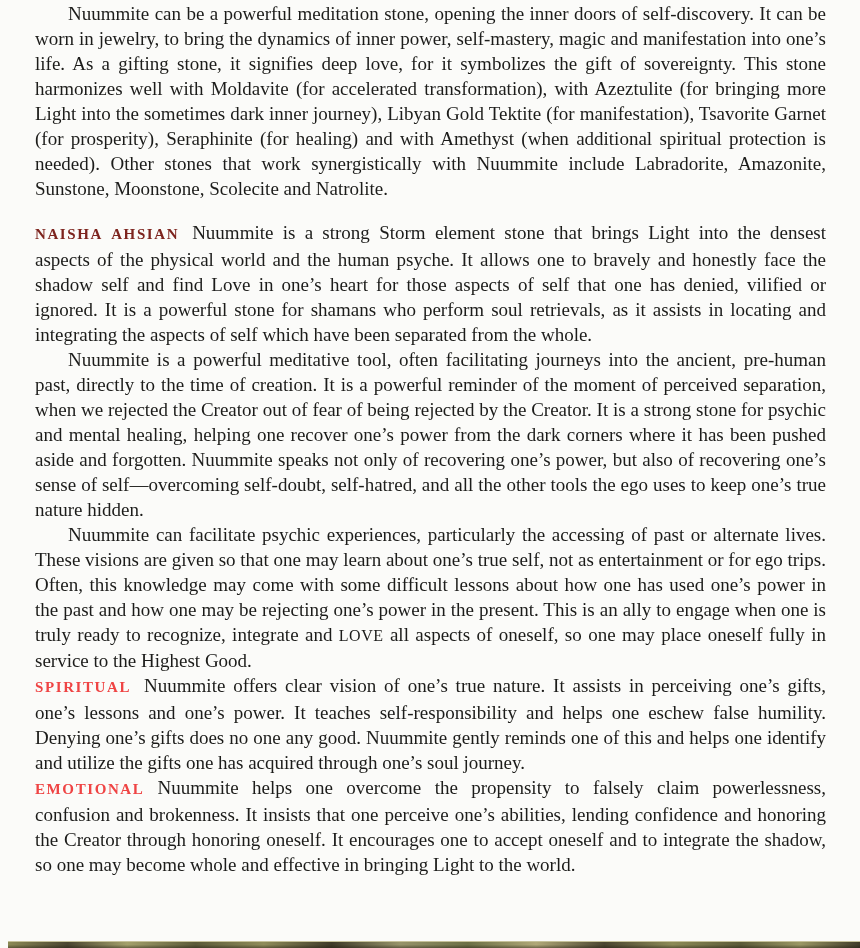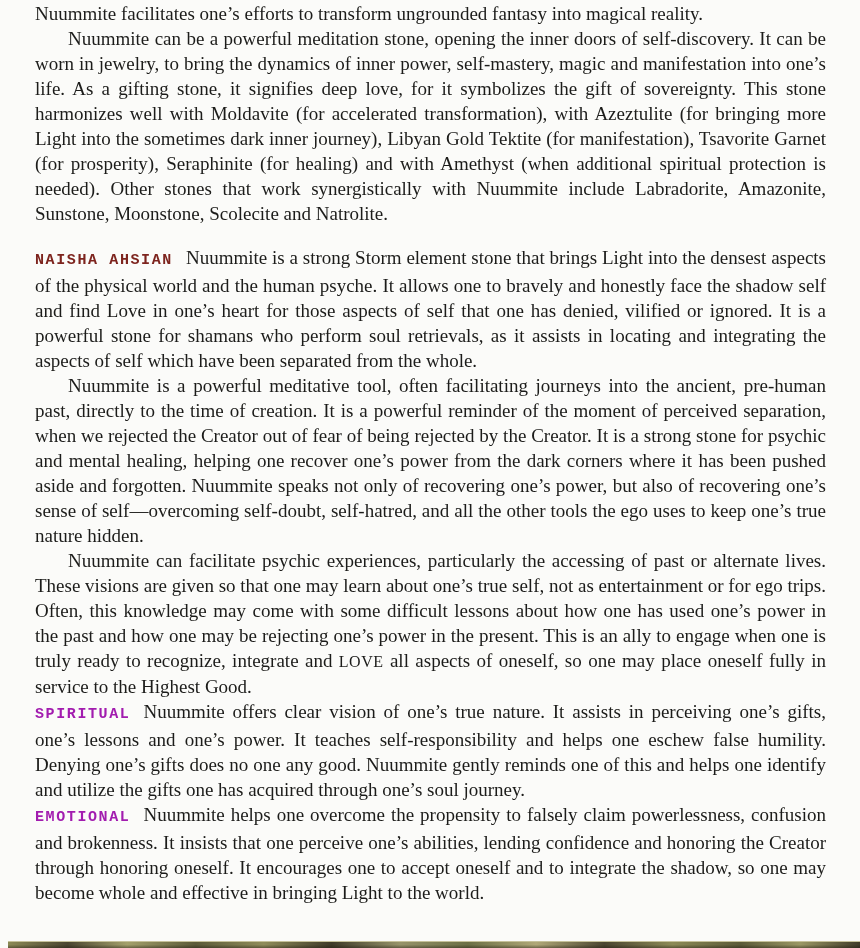--- a/index.html
+++ b/index.html
@@ -36,27 +36,26 @@
   }
   p.gap-above {
     margin-top: 19px;
   }
   .runin-heading {
     font-weight: bold;
     font-size: 15px;
     letter-spacing: 1.6px;
     margin-right: 13px;
     white-space: nowrap;
-    font-family: Liberation Mono, monospace;
   }
   .author-heading {
     color: #7d241e;
   }
   .section-heading {
-    color: #a21caf;
+    color: #ef4444;
   }
   .smallcaps-word {
     font-size: 16px;
     letter-spacing: 0.5px;
   }
   .photo-sliver {
     position: absolute;
     left: 8px;
     right: 0;
     bottom: 0;
@@ -69,21 +68,20 @@
         #8c8a56 78%, #5b5a38 86%, #9a9764 93%, #3e3a28 100%);
     border-top: 1px solid #c6c29a;
   }
 </style>
 </head>
 <body>
 
 <div class="page">
   <div class="text-block">
 
-    <p>Nuummite facilitates one’s efforts to transform ungrounded fantasy into magical reality.</p>
 
     <p class="indent">Nuummite can be a powerful meditation stone, opening the inner doors of self-discovery. It can be worn in jewelry, to bring the dynamics of inner power, self-mastery, magic and manifestation into one’s life. As a gifting stone, it signifies deep love, for it symbolizes the gift of sovereignty. This stone harmonizes well with Moldavite (for accelerated transformation), with Azeztulite (for bringing more Light into the sometimes dark inner journey), Libyan Gold Tektite (for manifestation), Tsavorite Garnet (for prosperity), Seraphinite (for healing) and with Amethyst (when additional spiritual protection is needed). Other stones that work synergistically with Nuummite include Labradorite, Amazonite, Sunstone, Moonstone, Scolecite and Natrolite.</p>
 
     <p class="gap-above"><span class="runin-heading author-heading">NAISHA AHSIAN</span><span>Nuummite is a strong Storm element stone that brings Light into the densest aspects of the physical world and the human psyche. It allows one to bravely and honestly face the shadow self and find Love in one’s heart for those aspects of self that one has denied, vilified or ignored. It is a powerful stone for shamans who perform soul retrievals, as it assists in locating and integrating the aspects of self which have been separated from the whole.</span></p>
 
     <p class="indent">Nuummite is a powerful meditative tool, often facilitating journeys into the ancient, pre-human past, directly to the time of creation. It is a powerful reminder of the moment of perceived separation, when we rejected the Creator out of fear of being rejected by the Creator. It is a strong stone for psychic and mental healing, helping one recover one’s power from the dark corners where it has been pushed aside and forgotten. Nuummite speaks not only of recovering one’s power, but also of recovering one’s sense of self—overcoming self-doubt, self-hatred, and all the other tools the ego uses to keep one’s true nature hidden.</p>
 
     <p class="indent"><span>Nuummite can facilitate psychic experiences, particularly the accessing of past or alternate lives. These visions are given so that one may learn about one’s true self, not as entertainment or for ego trips. Often, this knowledge may come with some difficult lessons about how one has used one’s power in the past and how one may be rejecting one’s power in the present. This is an ally to engage when one is truly ready to recognize, integrate and </span><span class="smallcaps-word">LOVE</span><span> all aspects of oneself, so one may place oneself fully in service to the Highest Good.</span></p>
 
     <p><span class="runin-heading section-heading">SPIRITUAL</span><span>Nuummite offers clear vision of one’s true nature. It assists in perceiving one’s gifts, one’s lessons and one’s power. It teaches self-responsibility and helps one eschew false humility. Denying one’s gifts does no one any good. Nuummite gently reminds one of this and helps one identify and utilize the gifts one has acquired through one’s soul journey.</span></p>

